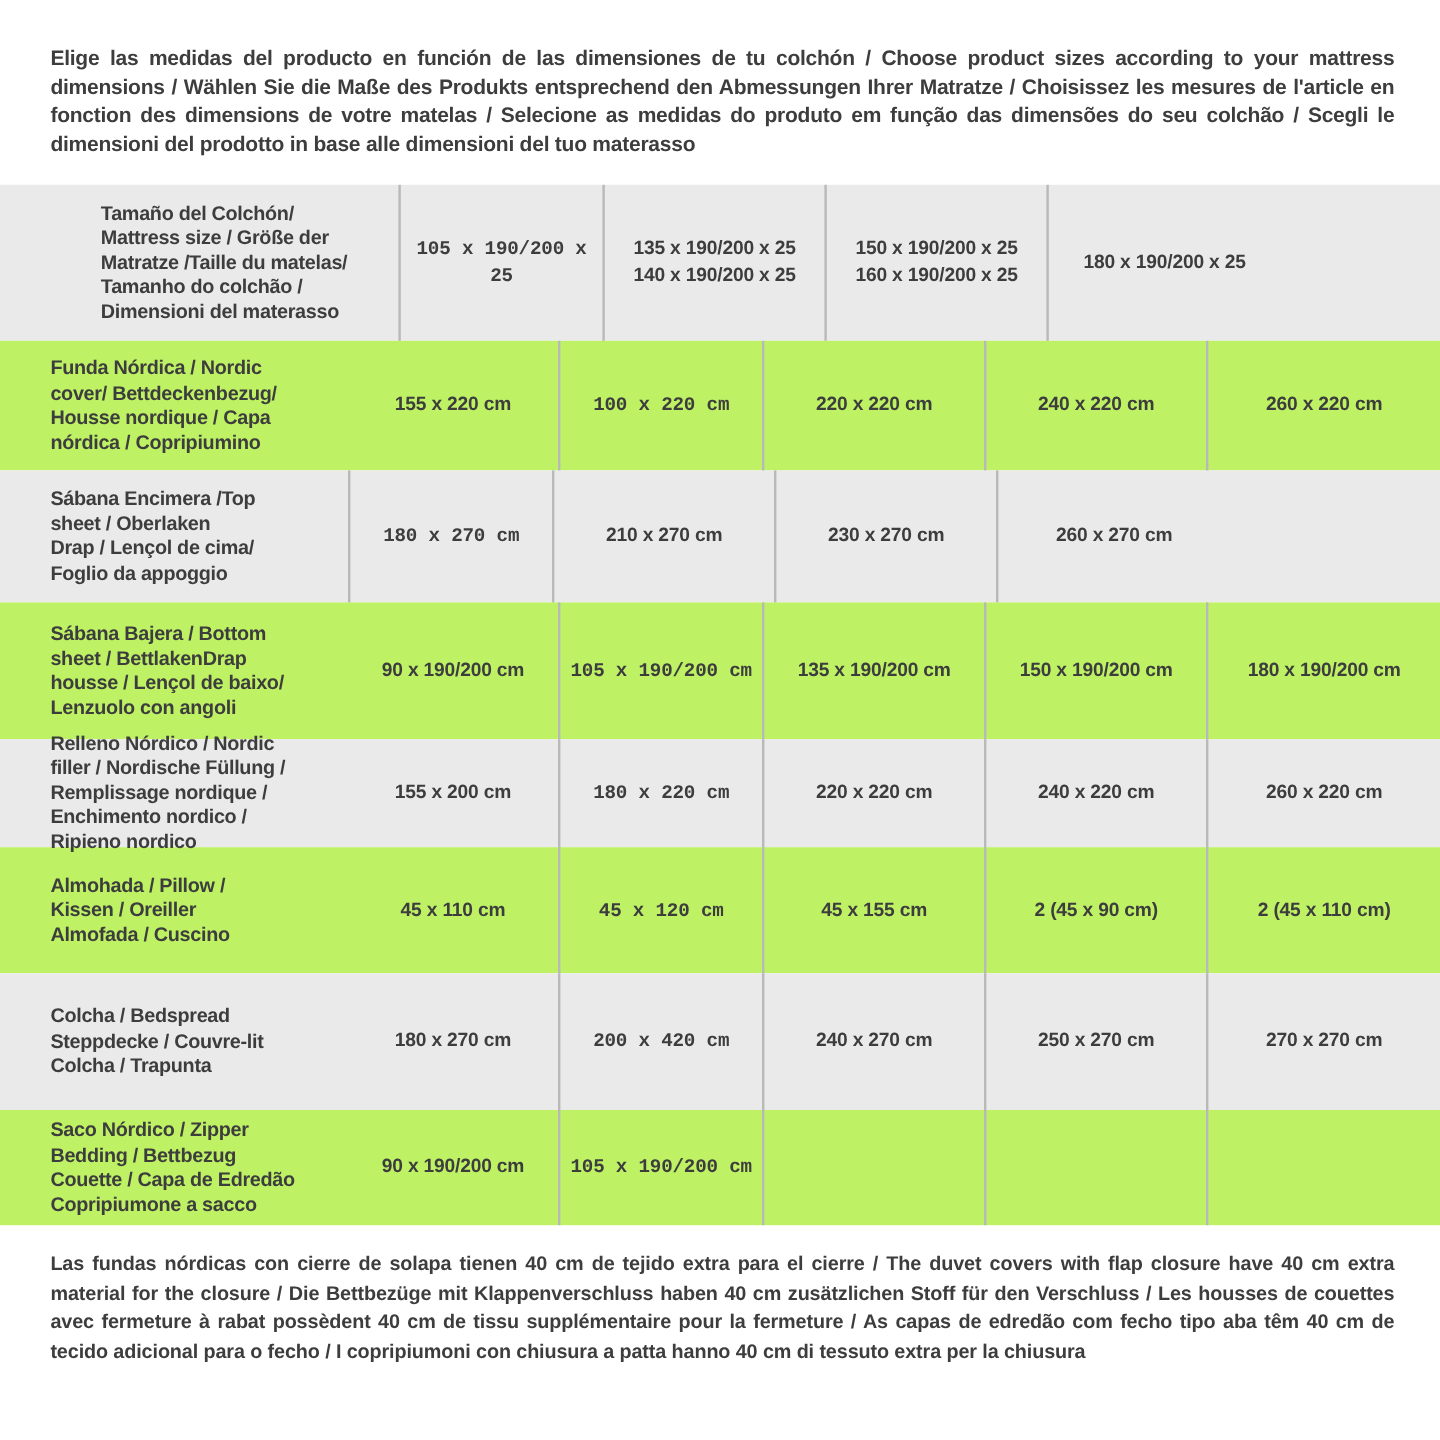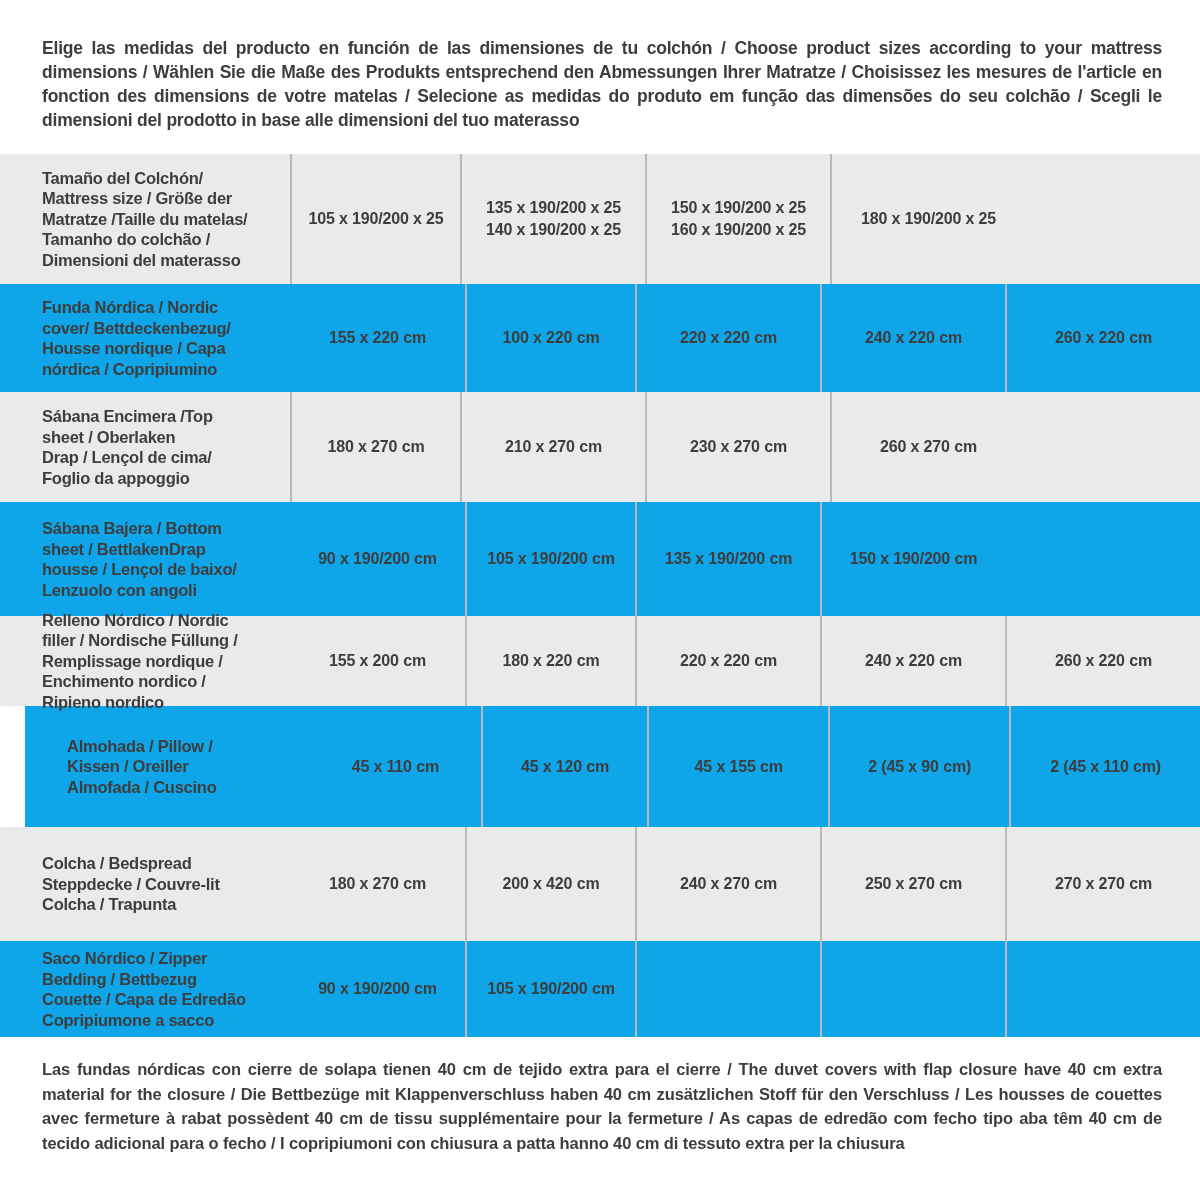--- a/index.html
+++ b/index.html
@@ -21,31 +21,31 @@
     line-height: 24px;
     letter-spacing: -0.2px;
     text-align: justify;
   }
   .size-table {
     width: 1200px;
   }
   .trow {
     display: flex;
     align-items: center;
-    background: #0ea5e9;
+    background: #bef264;
   }
   .trow:nth-child(odd) {
     background: #eaeaea;
   }
-  .trow:nth-child(1) { height: 130px; }
+  .trow:nth-child(1) { height: 130px; padding-left: 42px; }
   .trow:nth-child(2) { height: 108px; }
   .trow:nth-child(3) { height: 110px; align-items: center; }
   .trow:nth-child(4) { height: 114px; }
   .trow:nth-child(5) { height: 90px; }
-  .trow:nth-child(6) { height: 121px; margin-left: 25px; }
+  .trow:nth-child(6) { height: 105px; }
   .trow:nth-child(7) { height: 114px; }
   .trow:nth-child(8) { height: 96px; }
   .cell {
     box-sizing: border-box;
     height: 100%;
     white-space: pre-line;
   }
   .cell.label {
     width: 290px;
     padding: 0 6px 0 42px;
@@ -59,21 +59,21 @@
   .cell.val {
     display: flex;
     align-items: center;
     justify-content: center;
     text-align: center;
     font-size: 16px;
     line-height: 22px;
     letter-spacing: -0.15px;
   }
   .cell.c1 { width: 175px; }
-  .cell.c2 { width: 170px; }
+  .cell.c2 { width: 170px; font-family: Liberation Mono, monospace; }
   .cell.c3 { width: 185px; }
   .cell.c4 { width: 185px; }
   .cell.c5 { width: 195px; }
   .cell.divided { border-left: 2px solid #b9b9b9; }
   .footer-note {
     margin: 20px 38px 0 42px;
     font-size: 16.5px;
     line-height: 24.5px;
     letter-spacing: -0.1px;
     text-align: justify;
@@ -127,20 +127,21 @@
 
     <div class="trow">
       <div class="cell label">Sábana Bajera / Bottom
 sheet / BettlakenDrap
 housse / Lençol de baixo/
 Lenzuolo con angoli</div>
       <div class="cell val c1">90 x 190/200 cm</div>
       <div class="cell val c2 divided">105 x 190/200 cm</div>
       <div class="cell val c3 divided">135 x 190/200 cm</div>
       <div class="cell val c4 divided">150 x 190/200 cm</div>
+      <div class="cell val c5 divided">180 x 190/200 cm</div>
     </div>
 
     <div class="trow">
       <div class="cell label">Relleno Nórdico / Nordic
 filler / Nordische Füllung /
 Remplissage nordique /
 Enchimento nordico /
 Ripieno nordico</div>
       <div class="cell val c1">155 x 200 cm</div>
       <div class="cell val c2 divided">180 x 220 cm</div>

